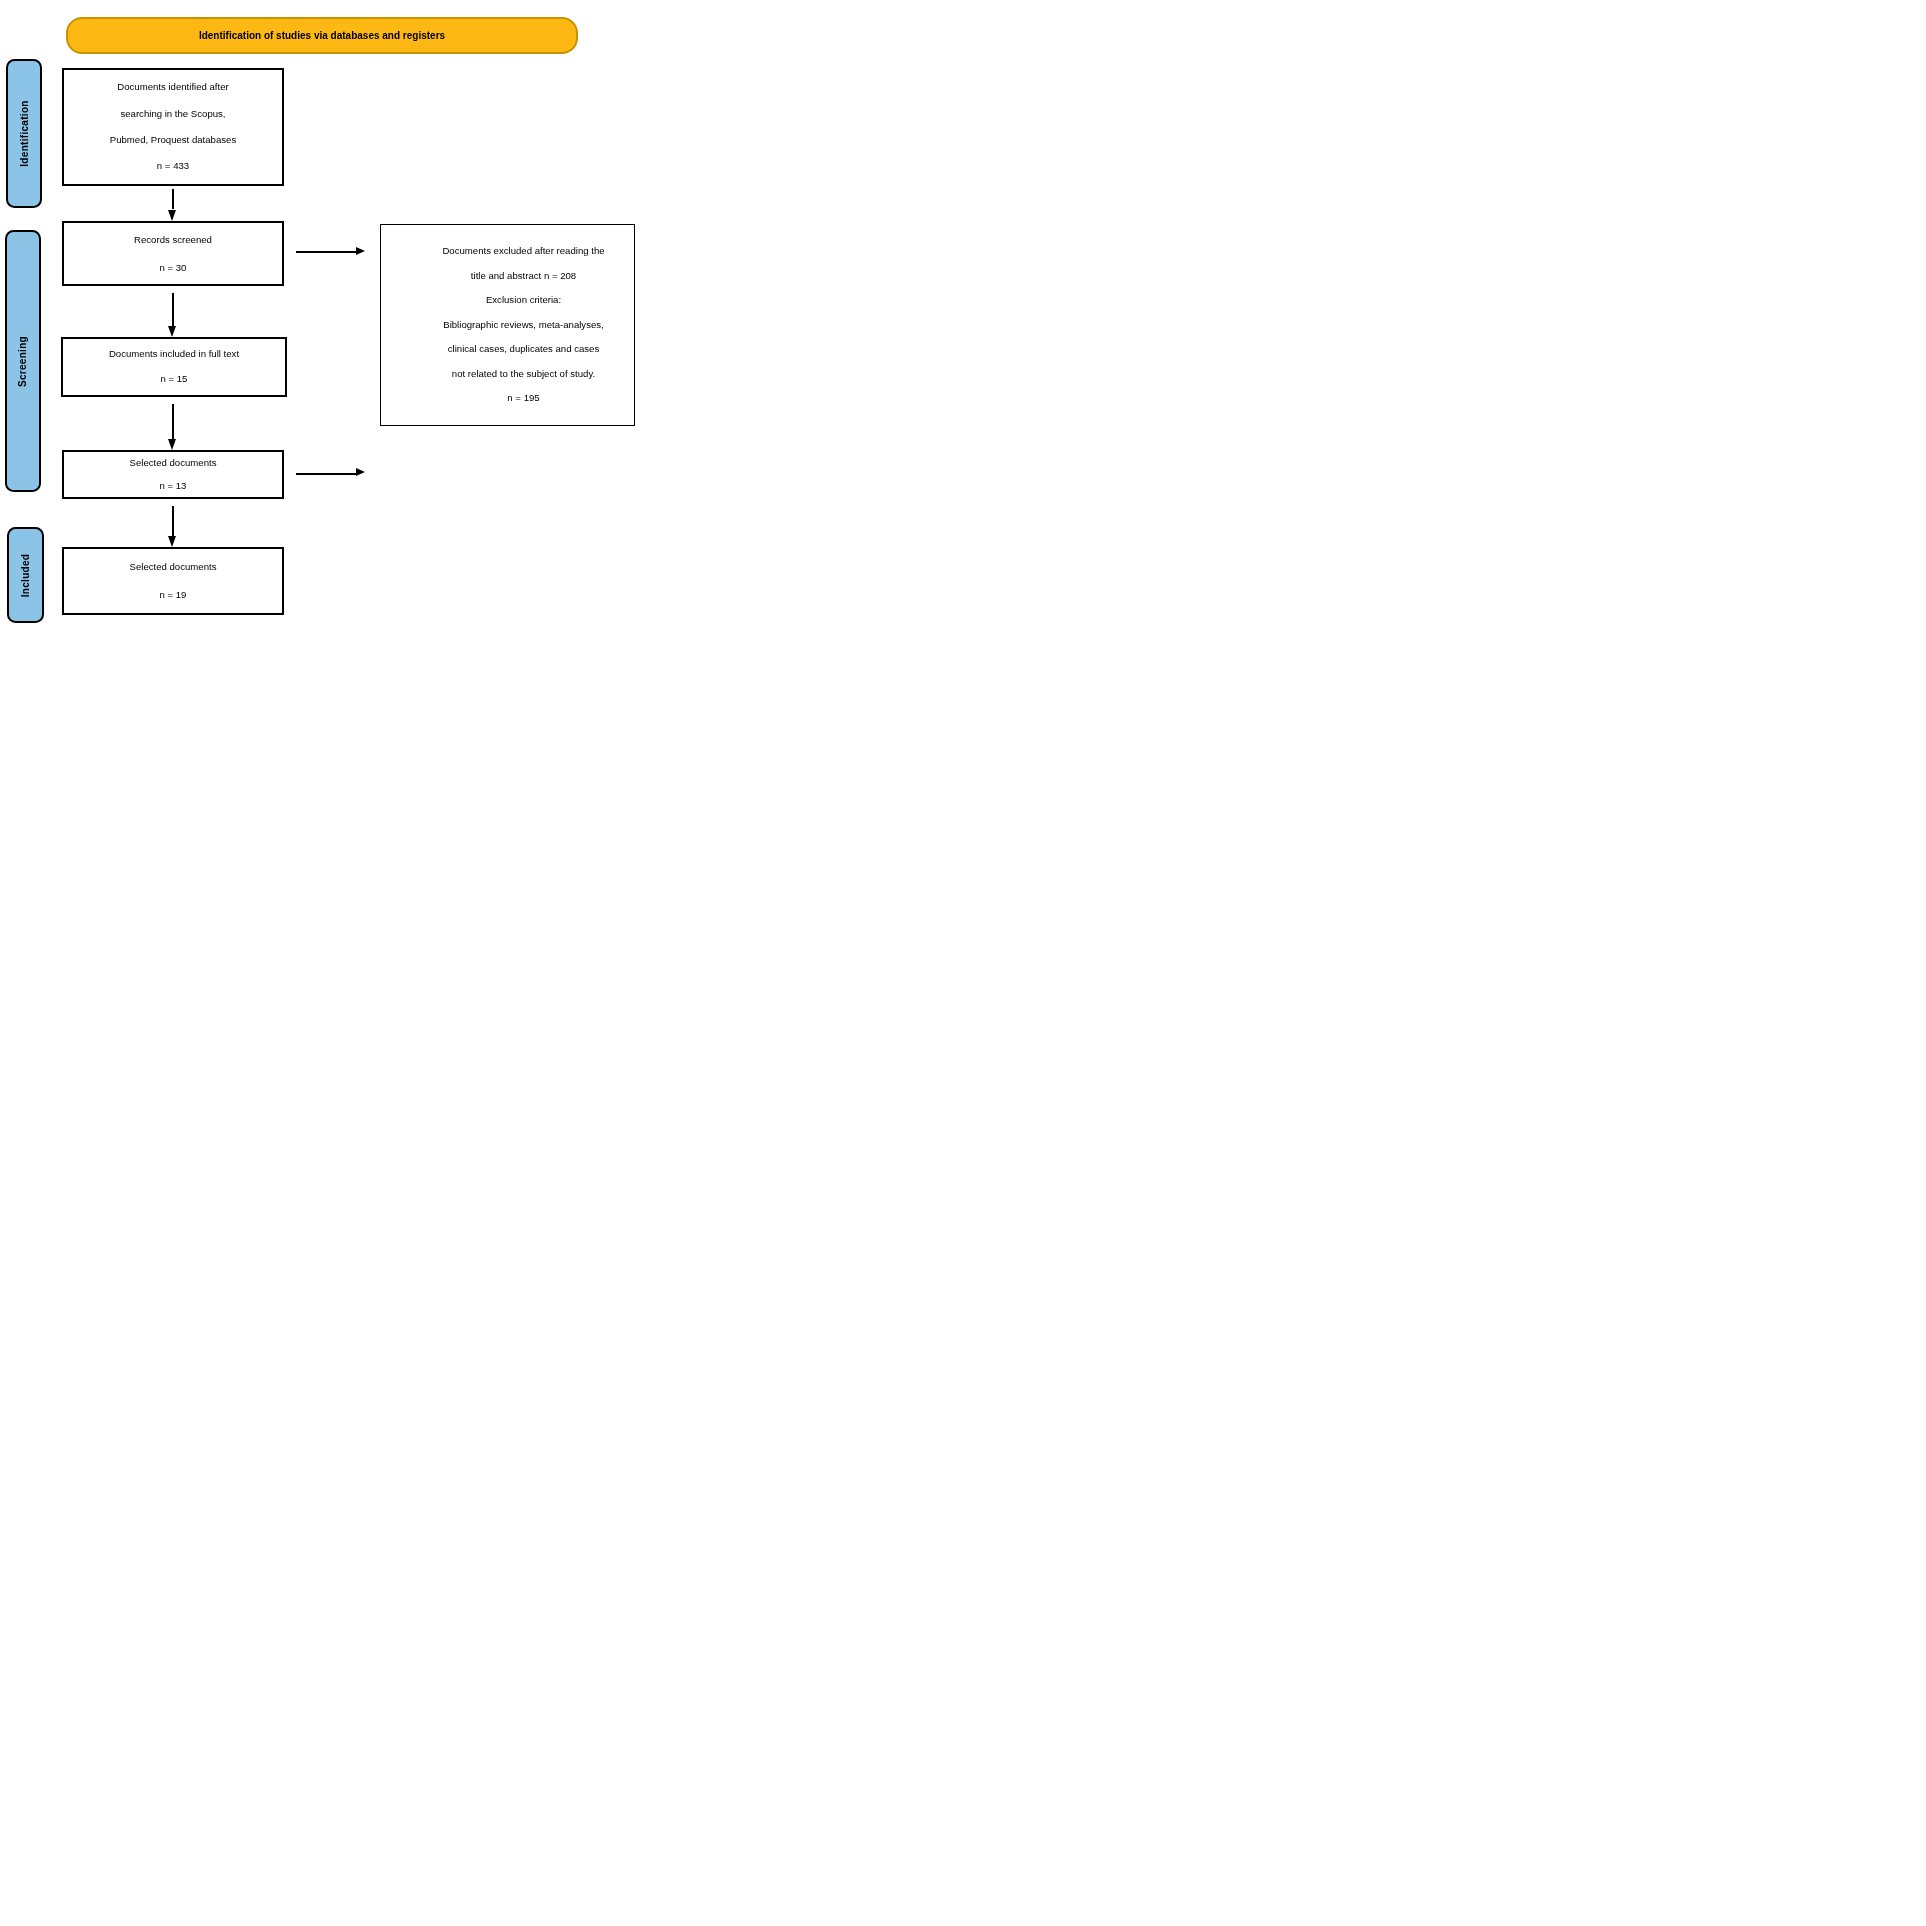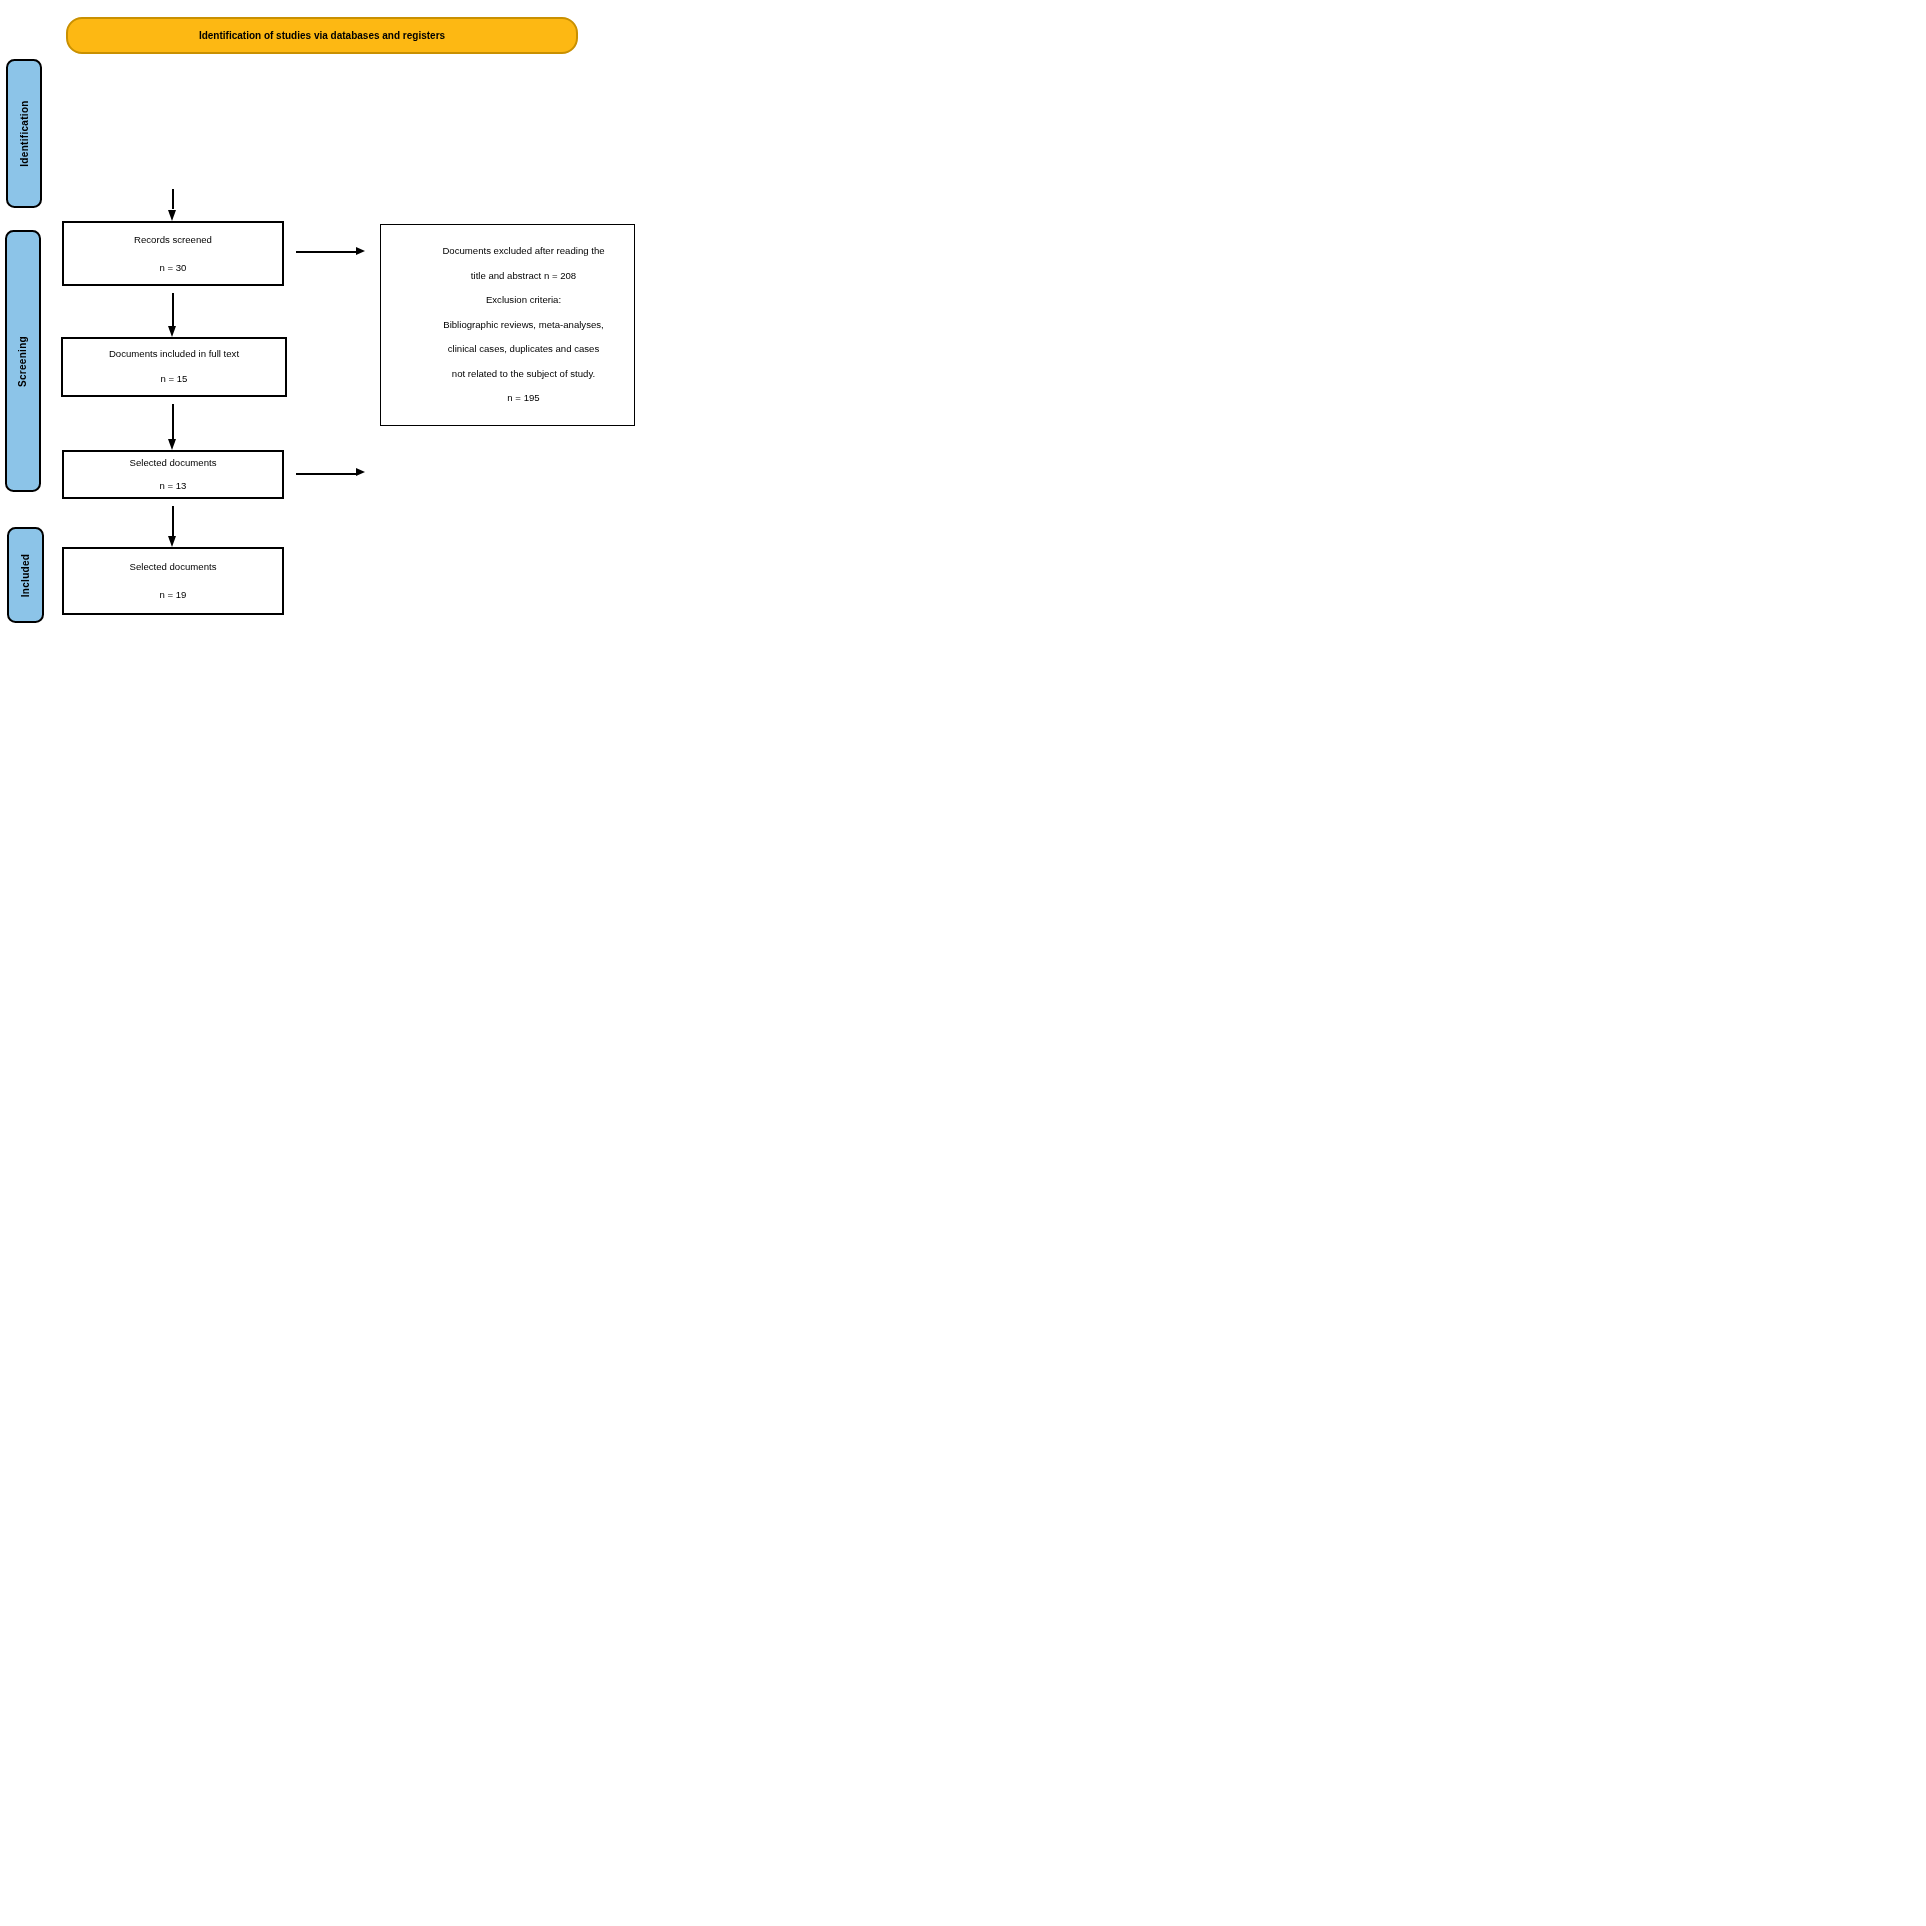--- a/index.html
+++ b/index.html
@@ -114,20 +114,26 @@
   <div class="stage stage-identification">
     <span>Identification</span>
   </div>
   <div class="stage stage-screening">
     <span>Screening</span>
   </div>
   <div class="stage stage-included">
     <span>Included</span>
   </div>
 
+  <div class="fbox box-identified">
+    <span class="line">Documents identified after</span>
+    <span class="line">searching in the Scopus,</span>
+    <span class="line">Pubmed, Proquest databases</span>
+    <span class="line">n = 433</span>
+  </div>
 
   <div class="fbox box-screened">
     <span class="line">Records screened</span>
     <span class="line">n = 30</span>
   </div>
 
   <div class="fbox box-fulltext">
     <span class="line">Documents included in full text</span>
     <span class="line">n = 15</span>
   </div>

